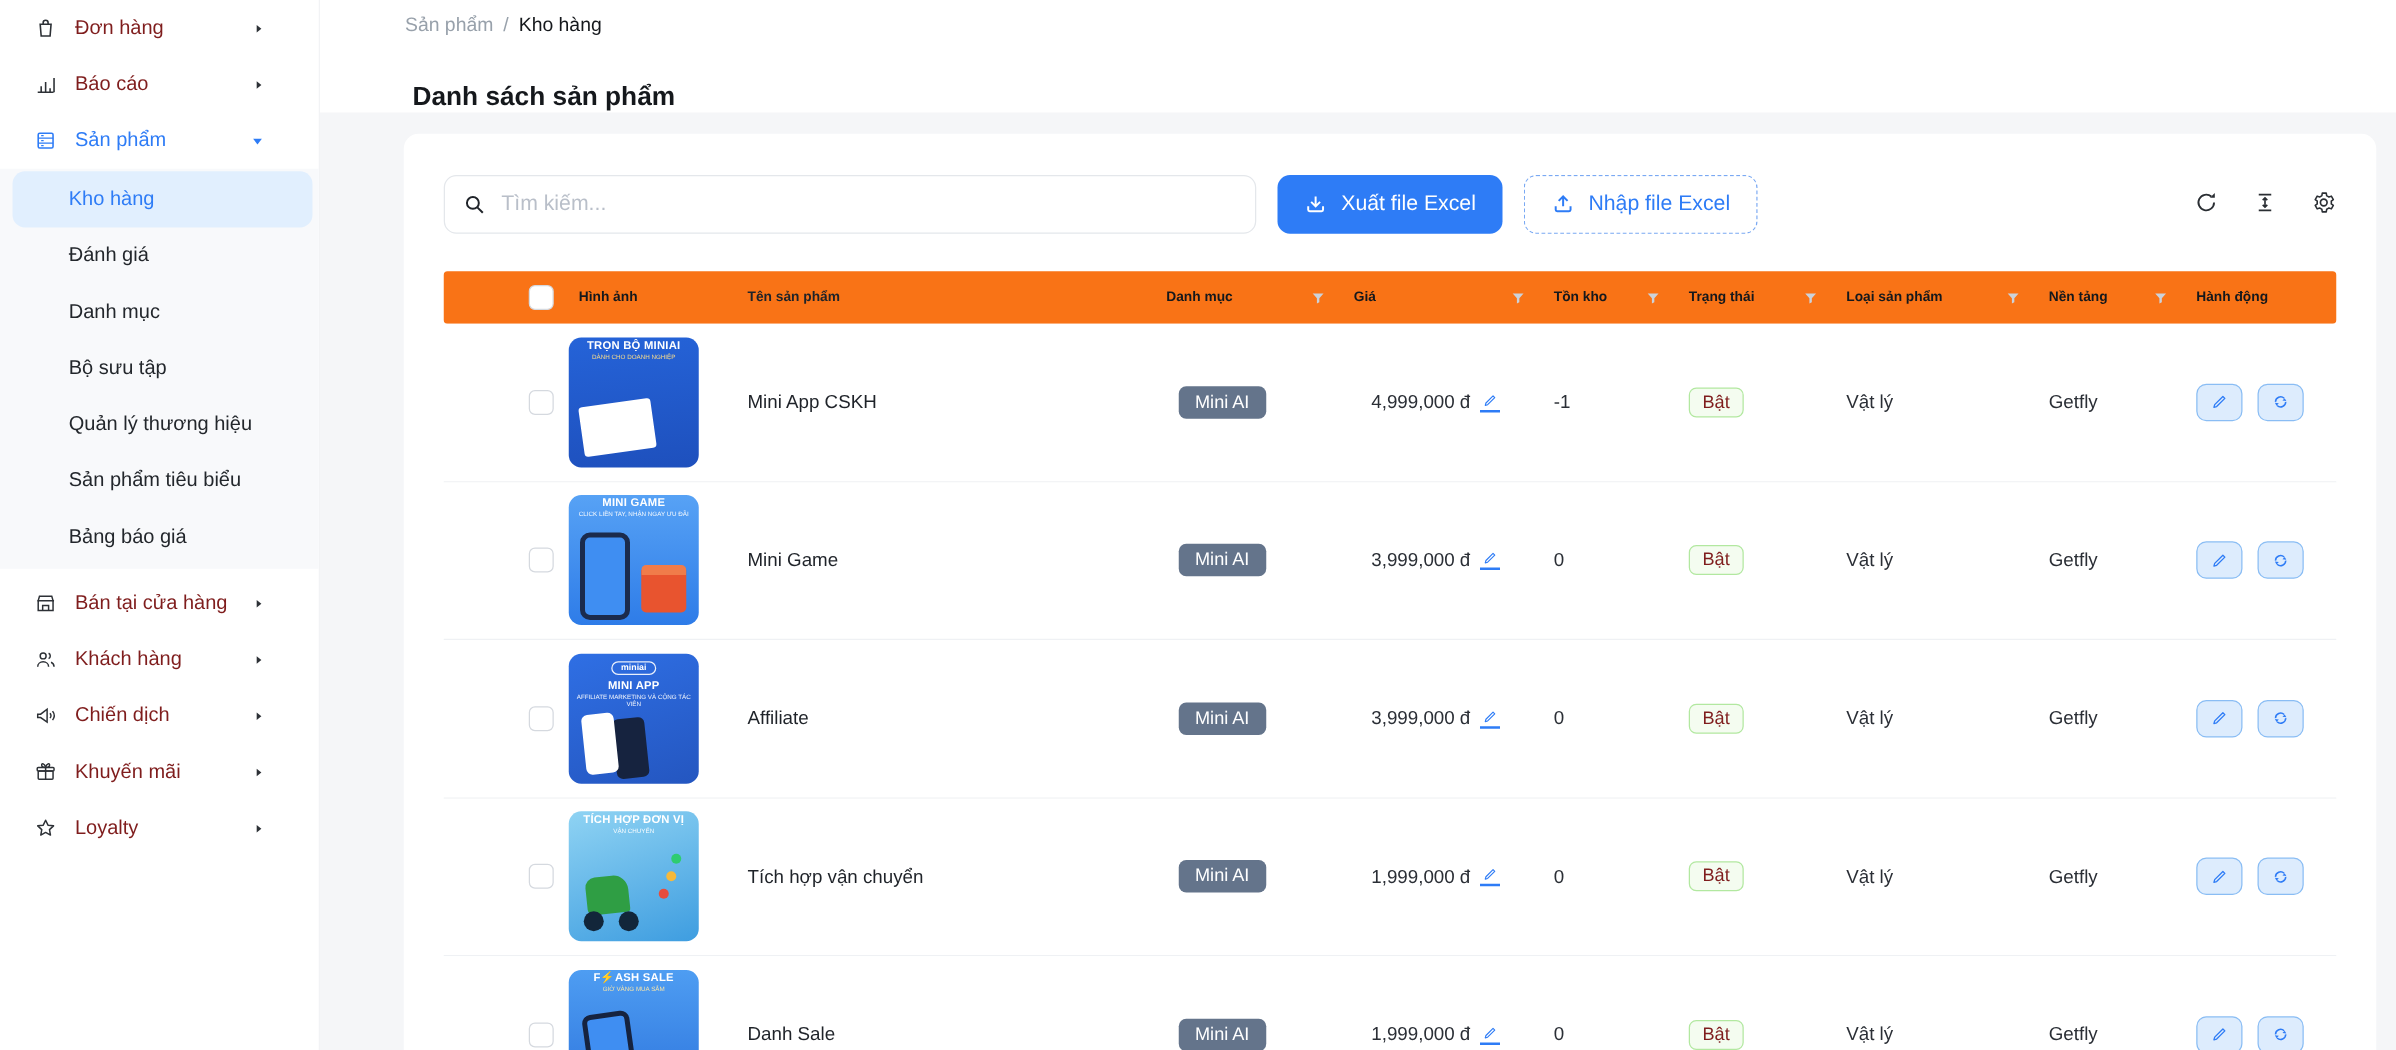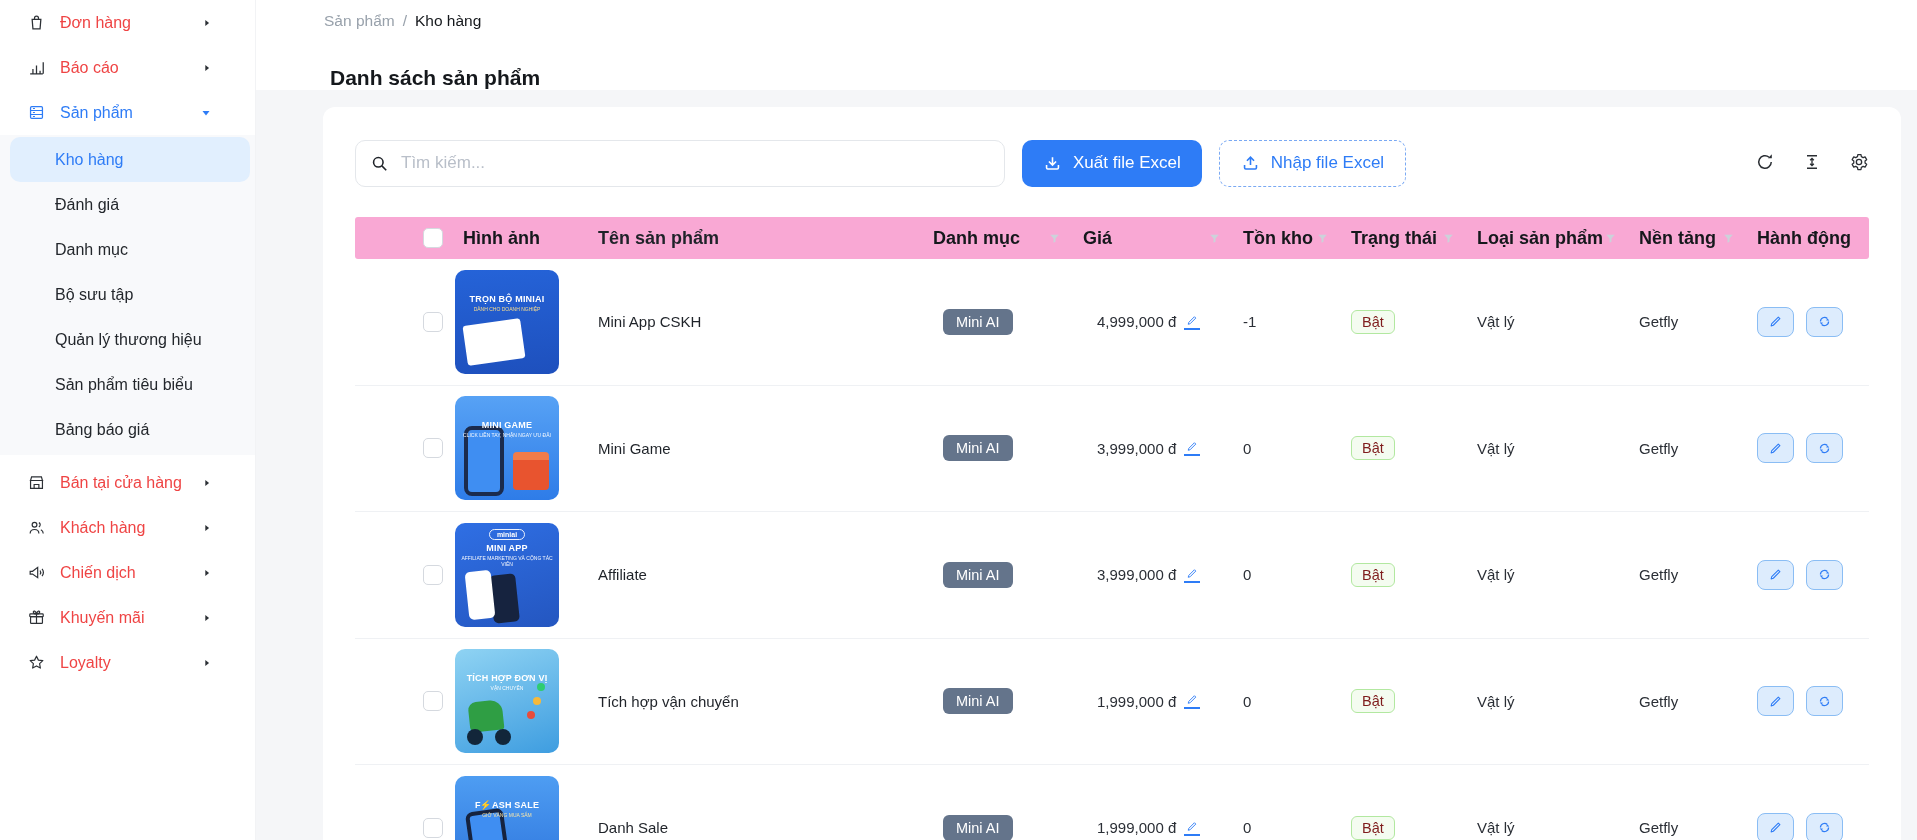--- a/index.html
+++ b/index.html
@@ -7,21 +7,21 @@
   body {
     width:1917px; height:840px; overflow:hidden;
     font-family:"Liberation Sans", sans-serif;
     background:#fff; color:#15181c;
   }
   .app { display:flex; width:100%; height:100%; }
 
   
   .sidebar { width:256px; flex:0 0 256px; background:#fff; border-right:1px solid #f2f3f5; }
   .nav-item { display:flex; align-items:center; height:45px; padding:0 43px 0 27px; gap:14px;
-    font-size:16px; color:#ef4444; cursor:pointer; white-space:nowrap; }
+    font-size:16px; color:#7f1d1d; cursor:pointer; white-space:nowrap; }
   .nav-ic { width:19px; height:19px; color:#2d3136; flex:0 0 auto; }
   .nav-item.active { color:#2e7cf6; }
   .nav-item.active .nav-ic { color:#2e7cf6; }
   .chev { margin-left:auto; width:10px; height:10px; color:#2d3136; }
   .chev.down { color:#2e7cf6; width:12px; height:12px; }
   .submenu { background:#f8f9fb; padding:2px 0 3px; }
   .sub-item { height:45px; display:flex; align-items:center; margin:0 5px 0 10px; padding-left:45px;
     border-radius:10px; font-size:16px; color:#23272c; cursor:pointer; }
   .sub-item.active { background:#e1effe; color:#2e7cf6; }
   #nav-bottom { padding-top:5px; }
@@ -53,42 +53,42 @@
   .btn.dashed { background:#fff; color:#2e7cf6; border:1.6px dashed #7aa9f3; }
   .b-ic { width:19px; height:19px; }
   .red-highlight { border:6px solid #e1251b; padding:10px 8px; margin:-16px 0; }
   .tools { margin-left:auto; display:flex; align-items:center; gap:27px; }
   .tool-btn { background:none; border:none; padding:0; cursor:pointer; color:#2a2e33; }
   .tool-btn .ic { width:20px; height:20px; }
 
   
   .thead, .trow { display:grid; grid-template-columns:100px 135px 335px 150px 160px 108px 126px 162px 118px 1fr;
     align-items:center; }
-  .thead { height:42px; background:#f9a8d4; border-radius:3px; font-size:18px; font-weight:700; color:#15181c; }
+  .thead { height:42px; background:#f97316; border-radius:3px; font-size:11px; font-weight:700; color:#15181c; }
   .th, .td { display:flex; align-items:center; padding-left:8px; min-width:0; }
   .th.c-sel, .td.c-sel { justify-content:flex-end; padding-right:12px; padding-left:0; }
   .funnel { width:13px; height:13px; margin-left:auto; margin-right:14px; color:#ccd2da; cursor:pointer; }
   .cb { width:20px; height:20px; border:1.6px solid #d5d9df; border-radius:5px; background:#fff; cursor:pointer; }
   .trow { height:126.5px; border-bottom:1px solid #eff1f4; background:#fff; font-size:15px; color:#2b2f36; }
   .td.c-img { padding-left:0; }
   .td.c-cat { padding-left:18px; }
   .c-name { color:#1f2329; }
   .cat-badge { background:#64748b; color:#fff; padding:5px 13px; border-radius:6px; font-size:14.5px; }
   .td.c-price { gap:8px; padding-left:22px; }
   .pedit { width:16px; height:16px; color:#2e7cf6; border-bottom:2px solid #2e7cf6; padding-bottom:1px; cursor:pointer; }
   .status-badge { color:#7f1d1d; background:#f4fcf0; border:1px solid #b2e8a0; padding:3px 10px; border-radius:6px; font-size:14.5px; }
   .td.c-actions { gap:12px; }
   .act { width:37px; height:30px; border-radius:8px; background:#ddecfd; border:1px solid #8abdf4; color:#2e7cf6;
     display:inline-flex; align-items:center; justify-content:center; cursor:pointer; }
   .act .ic { width:15px; height:15px; }
 
   
   .thumb { position:relative; width:104px; height:104px; border-radius:10px; overflow:hidden;
     color:#fff; text-align:center; flex:0 0 auto; }
-  .thumb .t1 { position:relative; z-index:2; font-weight:700; font-size:9px; letter-spacing:.2px; margin-top:24px; }
+  .thumb .t1 { position:relative; z-index:2; font-weight:700; font-size:9px; letter-spacing:.2px; margin-top:1px; }
   .thumb .t2 { position:relative; z-index:2; font-size:5px; opacity:.95; margin-top:2px; padding:0 4px; }
   .thumb .tlogo { position:relative; z-index:2; display:inline-block; font-size:7px; font-weight:700;
     border:1px solid rgba(255,255,255,.9); border-radius:8px; padding:1px 7px; margin-top:5px; }
   .thumb .deco { position:absolute; inset:0; z-index:1; }
 
   .v-cskh { background:linear-gradient(175deg,#2563d8 0%,#1e50bd 100%); }
   .v-cskh .t2 { color:#ffe08a; }
   .v-cskh .deco::before { content:""; position:absolute; left:10px; bottom:12px; width:58px; height:40px;
     background:#fff; border-radius:3px; transform:rotate(-8deg);
     box-shadow:46px 10px 0 -22px #f5b731, 60px 26px 0 -24px #d63031, -4px 32px 0 -26px #0984e3; }

